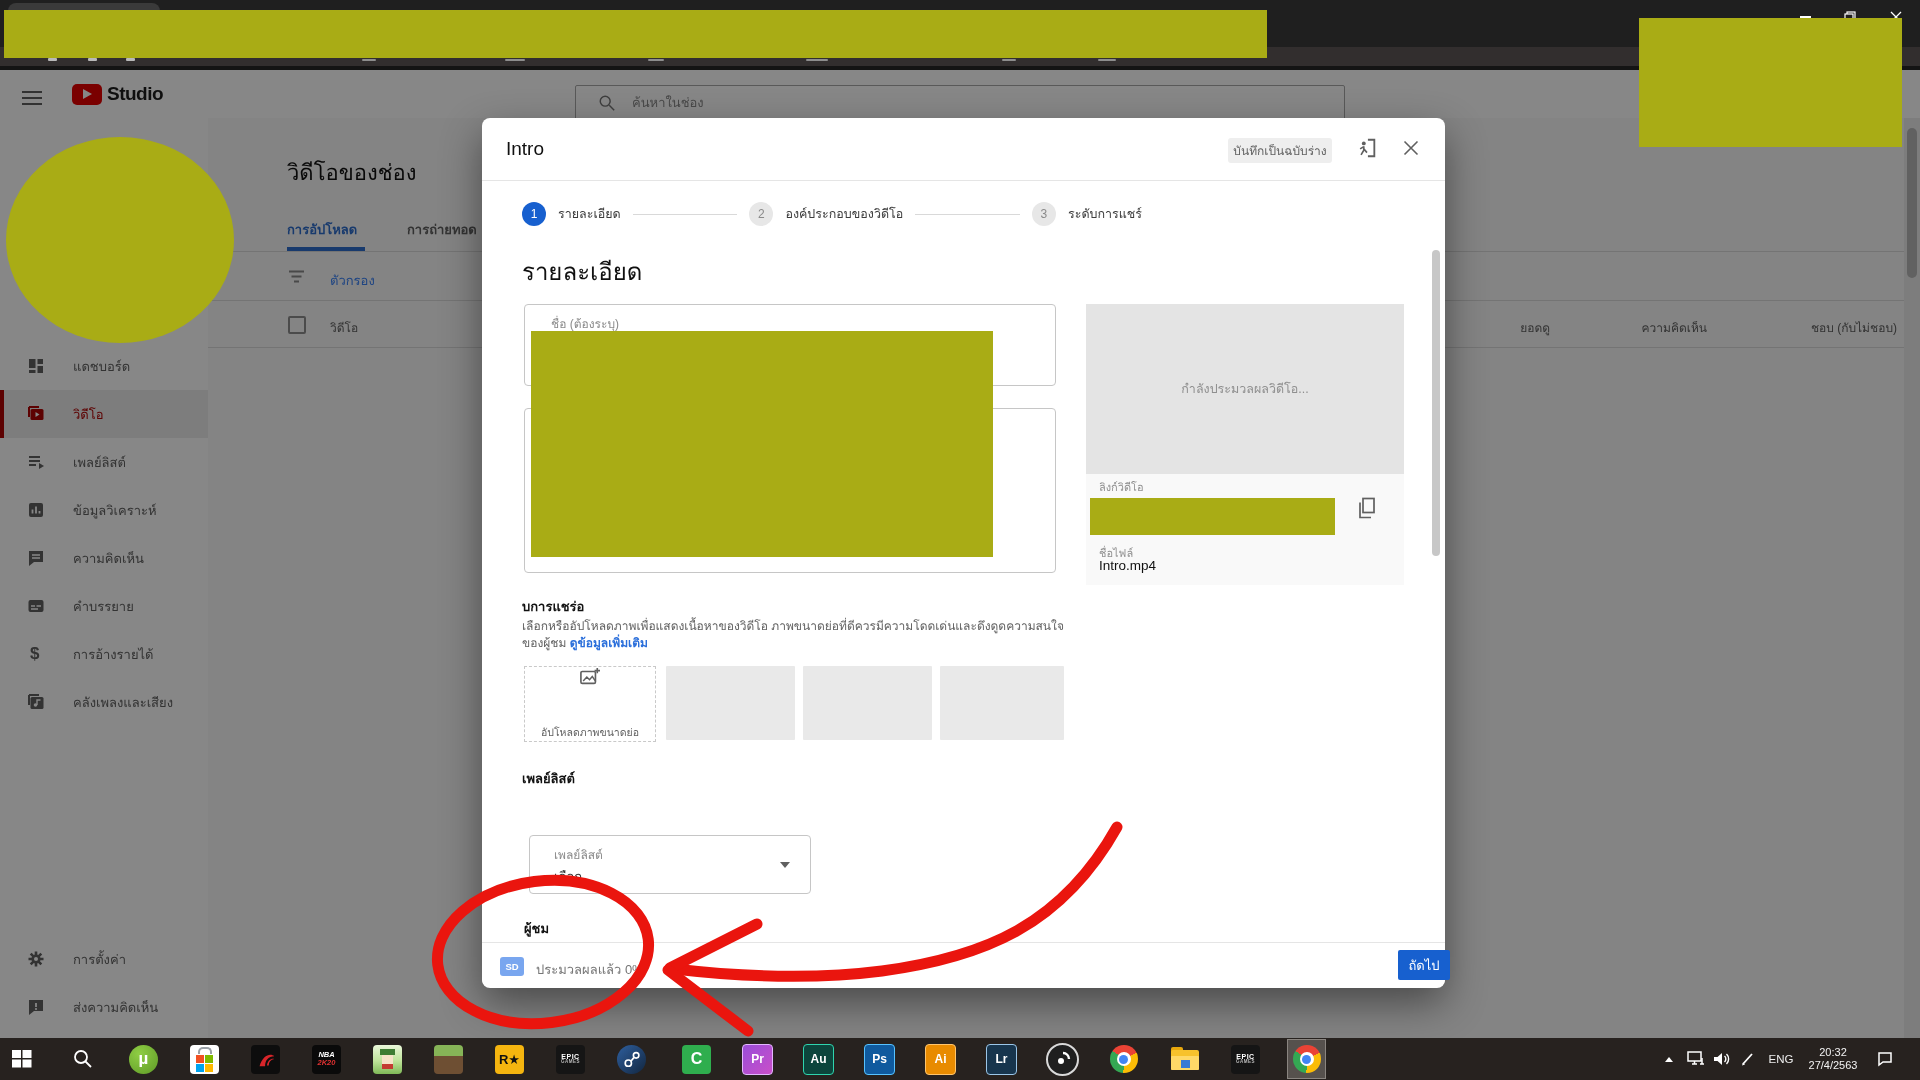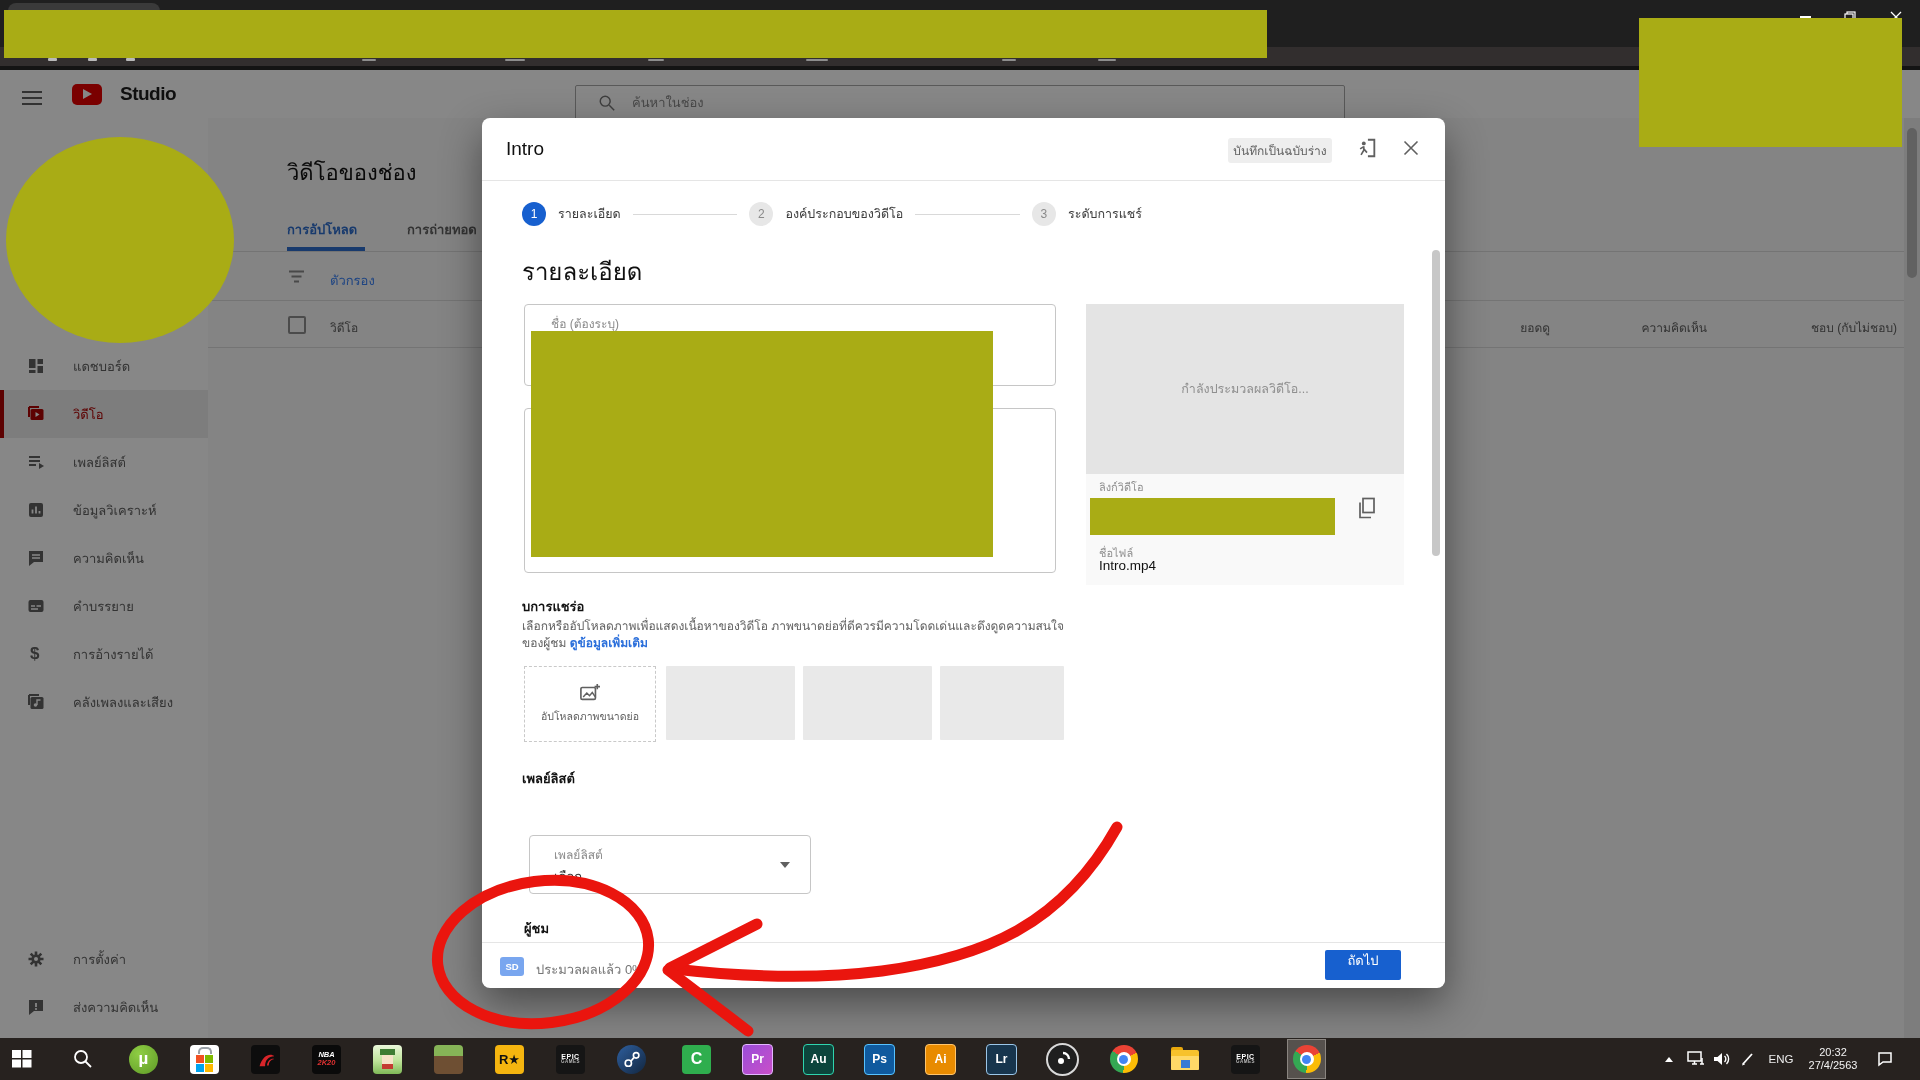--- a/index.html
+++ b/index.html
@@ -67,28 +67,28 @@
   .fieldbox .fb-label{position:absolute;left:26px;top:9px;font-size:12px;color:#8a8a8a}
   .rcard{position:absolute;left:604px;top:186px;width:318px;height:281px}
   .rcard .vid{position:absolute;left:0;top:0;width:318px;height:170px;background:#e4e4e4;display:flex;align-items:center;justify-content:center;font-size:12.5px;color:#8f8f8f}
   .rcard .inf{position:absolute;left:0;top:170px;width:318px;height:111px;background:#f9f9f9}
   .tiny-label{font-size:11px;color:#909090}
   .sec-h2{font-size:13px;font-weight:bold;color:#111}
   .body-txt{font-size:12px;color:#606060;line-height:17px}
   .lnk{color:#2b6fdb;cursor:pointer}
   .tile{position:absolute;top:548px;height:74px;background:#e9e9e9;border-radius:1px}
   .up-tile{position:absolute;left:42px;top:548px;width:130px;height:74px;border:1px dashed #c9c9c9;background:#fff;
-           display:flex;flex-direction:column;align-items:center;justify-content:center;color:#606060;cursor:pointer}
+           display:flex;flex-direction:column;align-items:center;justify-content:space-between;color:#606060;cursor:pointer}
   .up-tile .ut-label{font-size:10.5px;margin-top:5px}
   .dd-caret{width:0;height:0;border-left:5px solid transparent;border-right:5px solid transparent;border-top:6px solid #606060}
   .dlg-footer{position:absolute;left:0;top:824px;width:963px;height:45px;background:#fff;border-top:1px solid #e5e5e5;border-radius:0 0 8px 8px}
   .sd-badge{position:absolute;left:18px;top:14px;width:24px;height:19px;background:#79a6ef;border-radius:3px;
             display:flex;align-items:center;justify-content:center;color:#fff;font-size:9.5px;font-weight:bold}
-  .next-btn{position:absolute;left:843px;top:7px;width:76px;height:30px;background:#1760cf;border-radius:2px;
-            display:flex;align-items:flex-start;justify-content:center;color:#fff;font-size:13px;cursor:pointer}
+  .next-btn{position:absolute;left:916px;top:7px;width:52px;height:30px;background:#1760cf;border-radius:2px;
+            display:flex;align-items:center;justify-content:center;color:#fff;font-size:13px;cursor:pointer}
   .dlg-scroll{position:absolute;left:950px;top:132px;width:8px;height:306px;background:#c7c7c7;border-radius:4px}
 
   
   .redact{position:absolute;background:#a9ac15;z-index:20}
   .anno{position:absolute;left:0;top:0;z-index:25;pointer-events:none}
 
   
   .taskbar{left:0;top:1038px;width:1920px;height:42px;background:#27221f;z-index:30}
   .tb-icons{position:absolute;left:2px;top:0;height:42px;display:flex;align-items:center}
   .slot{width:39px;height:40px;display:flex;align-items:center;justify-content:center;margin-right:22px;cursor:pointer}
@@ -140,21 +140,21 @@
 <div class="abs yt-header">
   <div class="abs hamburger" style="left:22px;top:17px">
     <span></span>
       <span></span>
       <span></span>
   </div>
   <div class="abs" style="left:72px;top:13px;display:flex;align-items:center">
     <div class="yt-logo-box">
         <i></i>
       </div>
-    <div class="brand" style="margin-left:18px">Studio</div>
+    <div class="brand" style="margin-left:5px">Studio</div>
   </div>
 </div>
 <div class="abs searchbox" style="z-index:2">
   <svg width="18" height="18" viewBox="0 0 20 20" style="margin:0 14px 0 22px">
     <circle cx="8" cy="8" r="5.5" fill="none" stroke="#757575" stroke-width="1.6"></circle>
     <path d="M12.5 12.5 L18 18" stroke="#757575" stroke-width="1.6"></path>
   </svg>
   <input type="text" placeholder="ค้นหาในช่อง" style="">
 </div>
 

